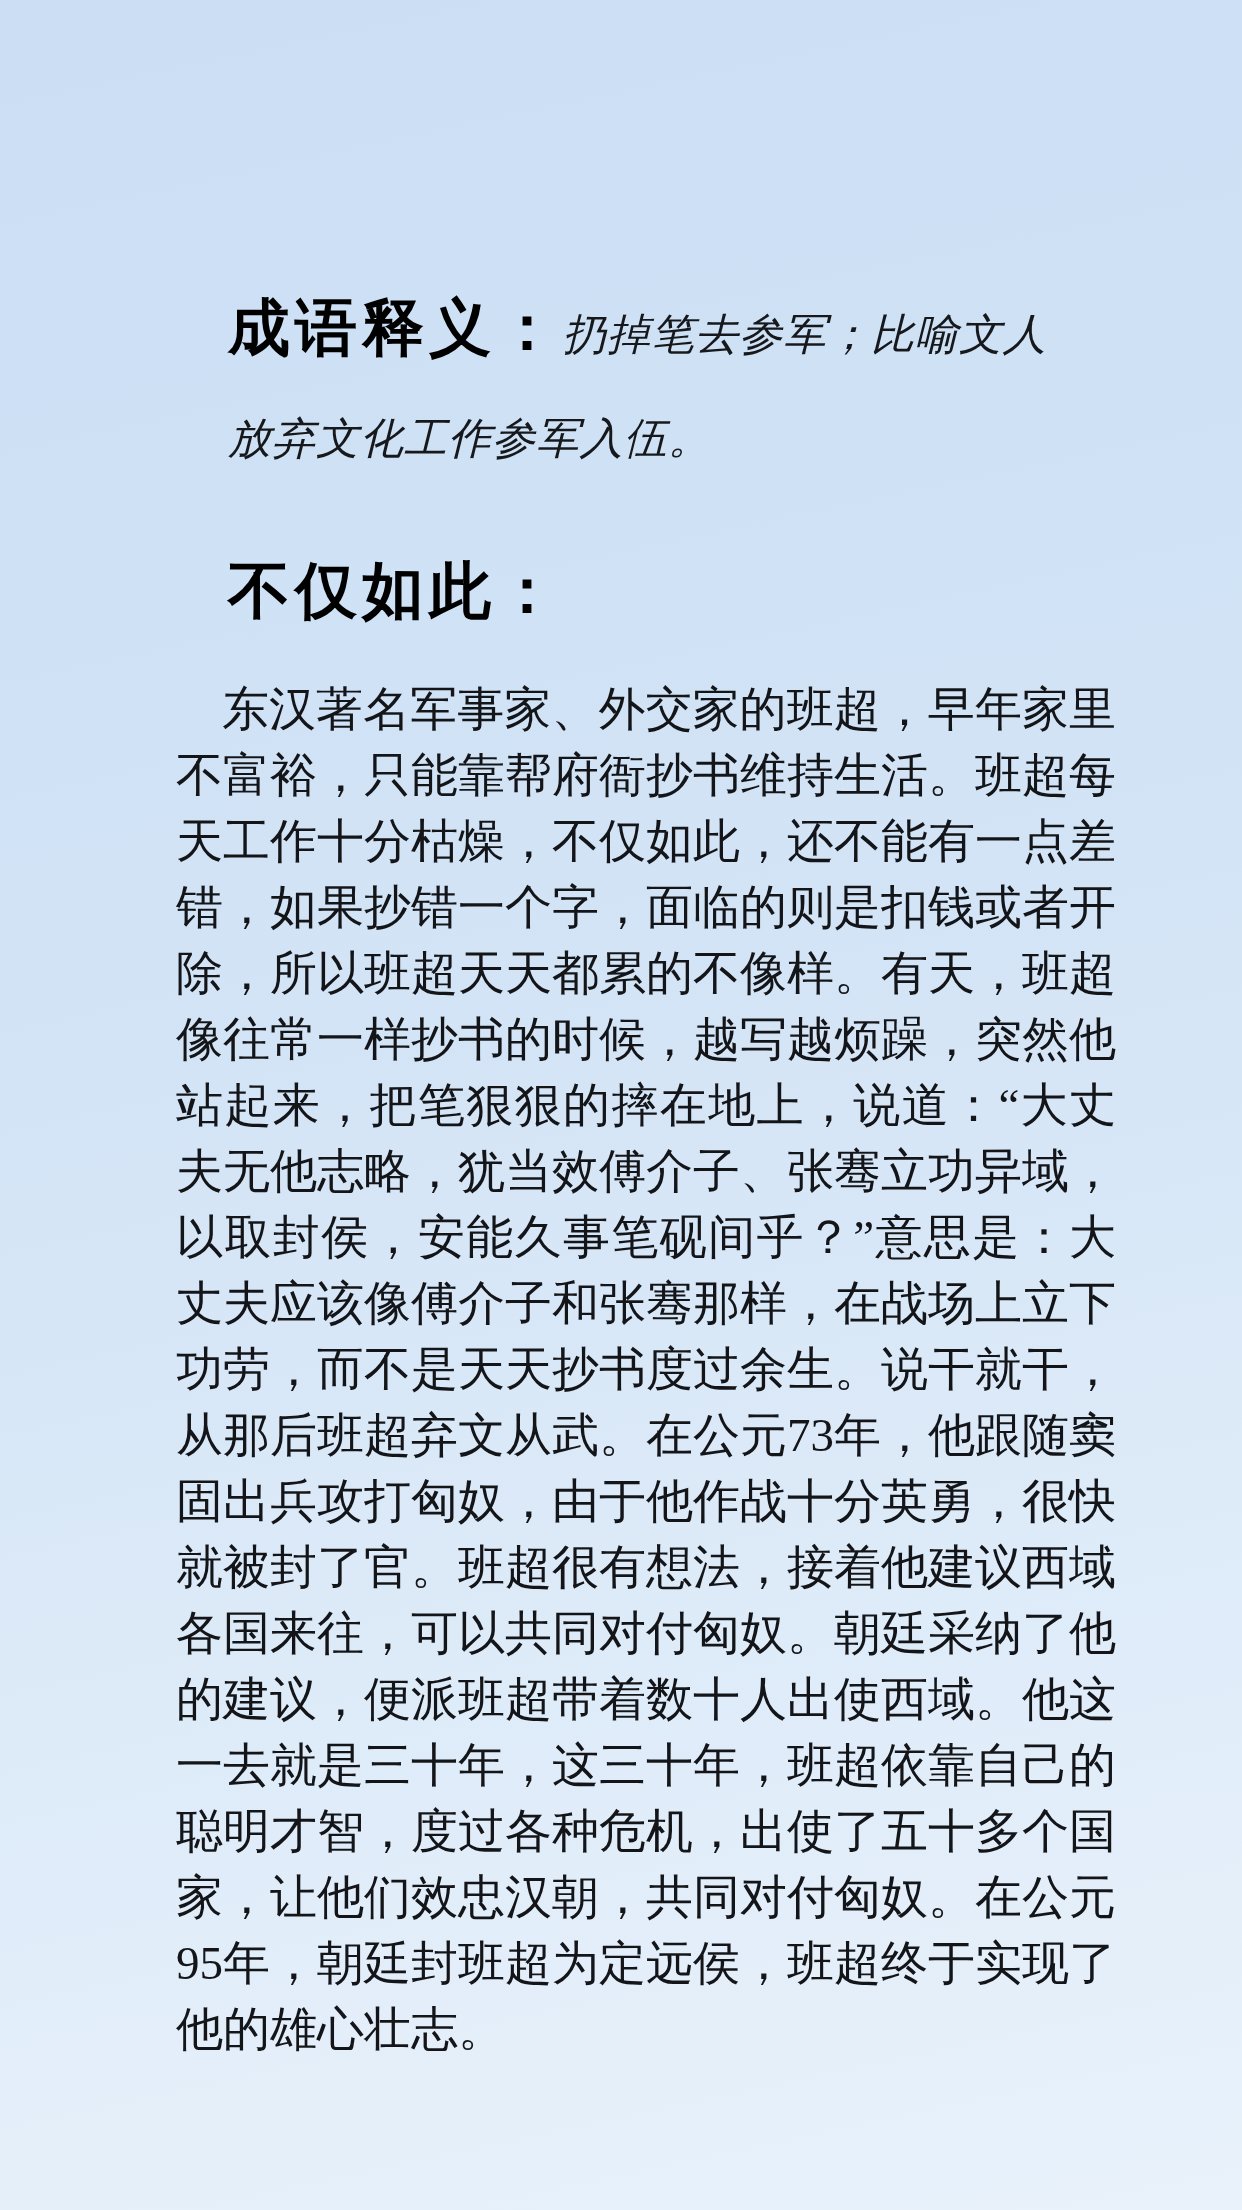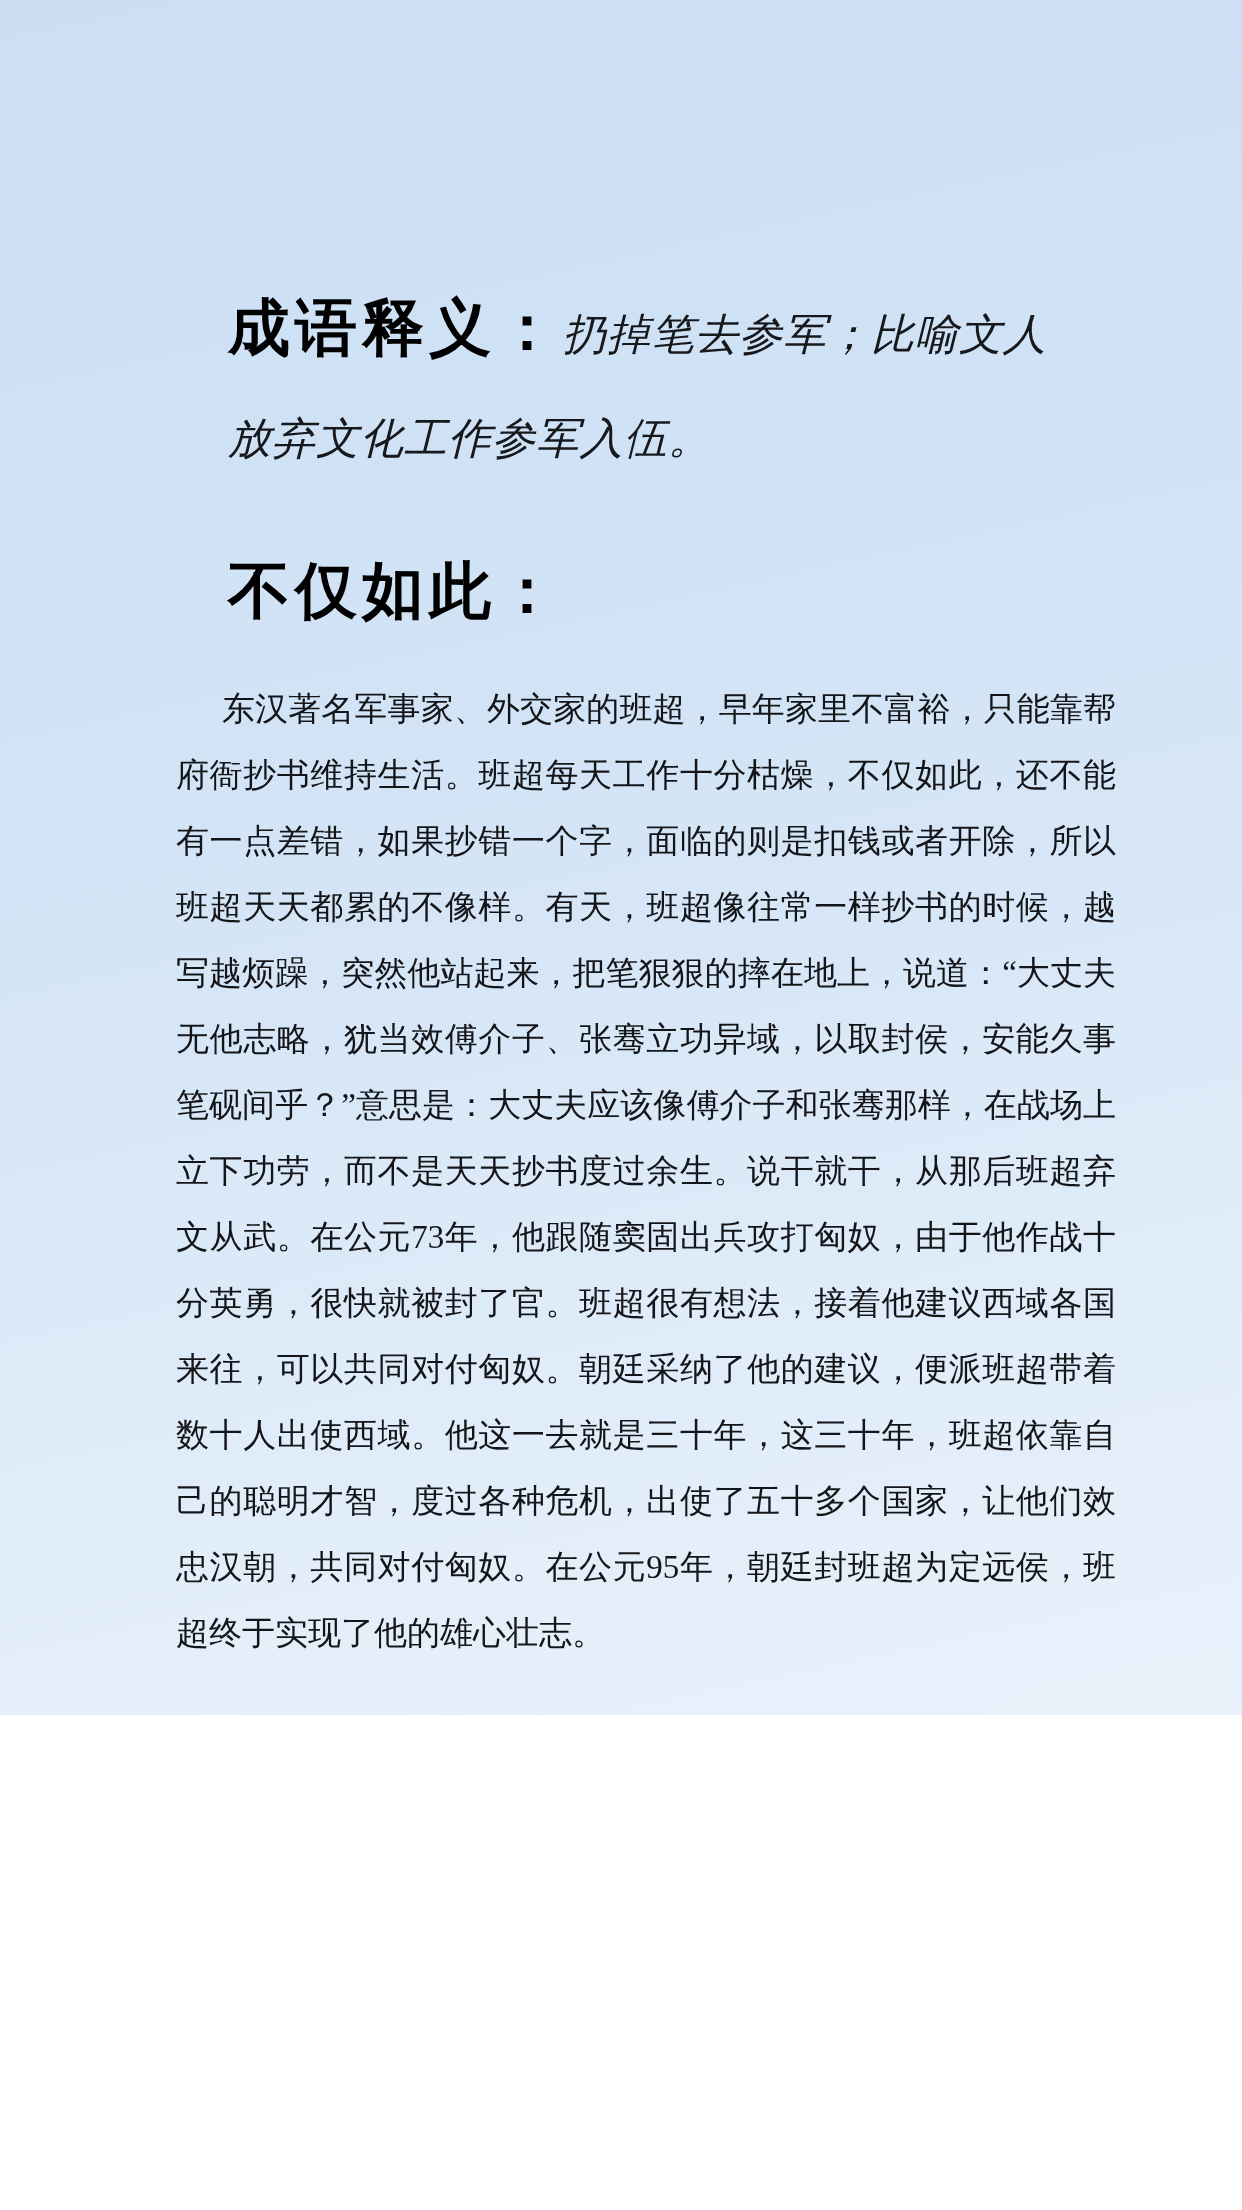--- a/index.html
+++ b/index.html
@@ -1,19 +1,19 @@
 <!DOCTYPE html>
 <html lang="zh"><head>
 <meta charset="utf-8">
 <style>
   html,body{margin:0;padding:0;}
   .page{
     position:relative;
     width:1242px;
-    height:1715px;
+    height:2210px;
     overflow:hidden;
     background:linear-gradient(168deg,#cbdef4 0%,#d3e4f6 45%,#e9f2fb 100%);
     color:#121212;
     font-family:"Liberation Serif","DejaVu Serif",serif;
   }
   .content{
     padding-top:276px;
   }
   .def-para{
     margin:0 0 0 228px;
@@ -36,21 +36,21 @@
     color:#16181c;
   }
   .heading-2{
     display:block;
     margin:48px 0 0 228px;
     line-height:104px;
   }
   .story-body{
     margin:33px 0 0 176px;
     width:940px;
-    font-size:33px;
+    font-size:47px;
     line-height:66px;
     text-indent:46px;
     text-align:justify;
     text-justify:inter-ideograph;
     line-break:anywhere;
     word-break:break-all;
     color:#141519;
   }
 </style>
 </head>

